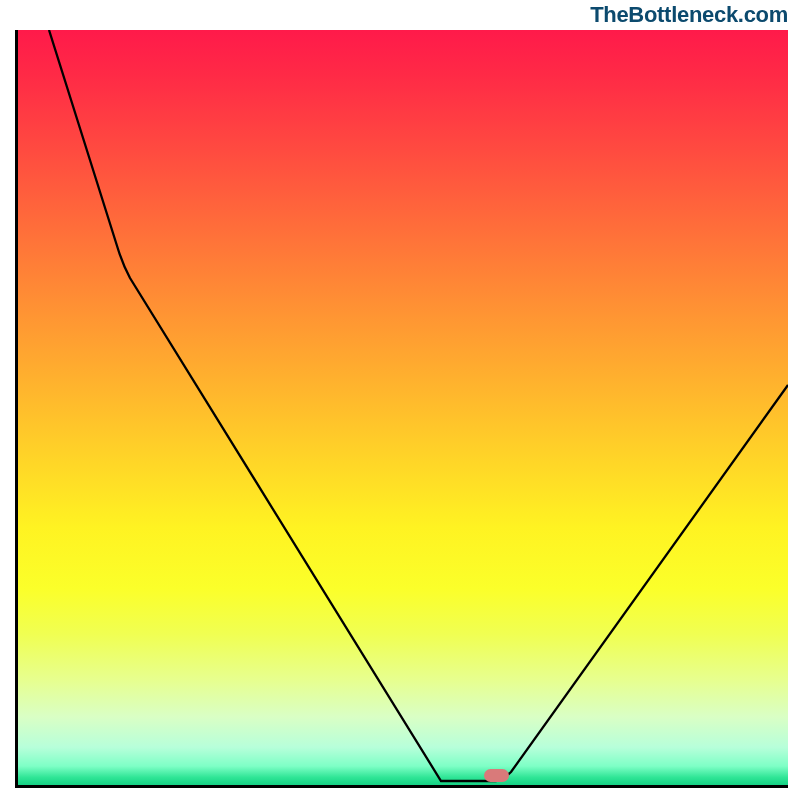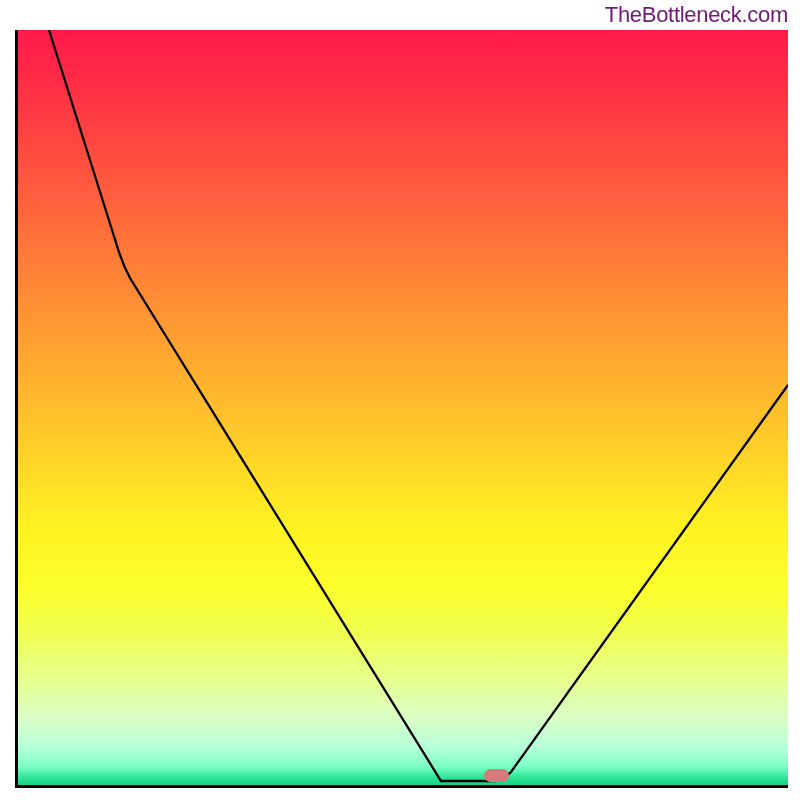--- a/index.html
+++ b/index.html
@@ -9,22 +9,22 @@
     height: 800px;
     background: #ffffff;
     font-family: Arial, Helvetica, sans-serif;
     position: relative;
   }
   .watermark {
     position: absolute;
     top: 2px;
     right: 12px;
     font-size: 22px;
-    font-weight: 400;
-    color: #701a75;
+    font-weight: 700;
+    color: #0c4a6e;
     letter-spacing: -0.3px;
   }
   .plot-area {
     position: absolute;
     left: 15px;
     top: 30px;
     width: 770px;
     height: 755px;
     border-left: 3px solid #000;
     border-bottom: 3px solid #000;

